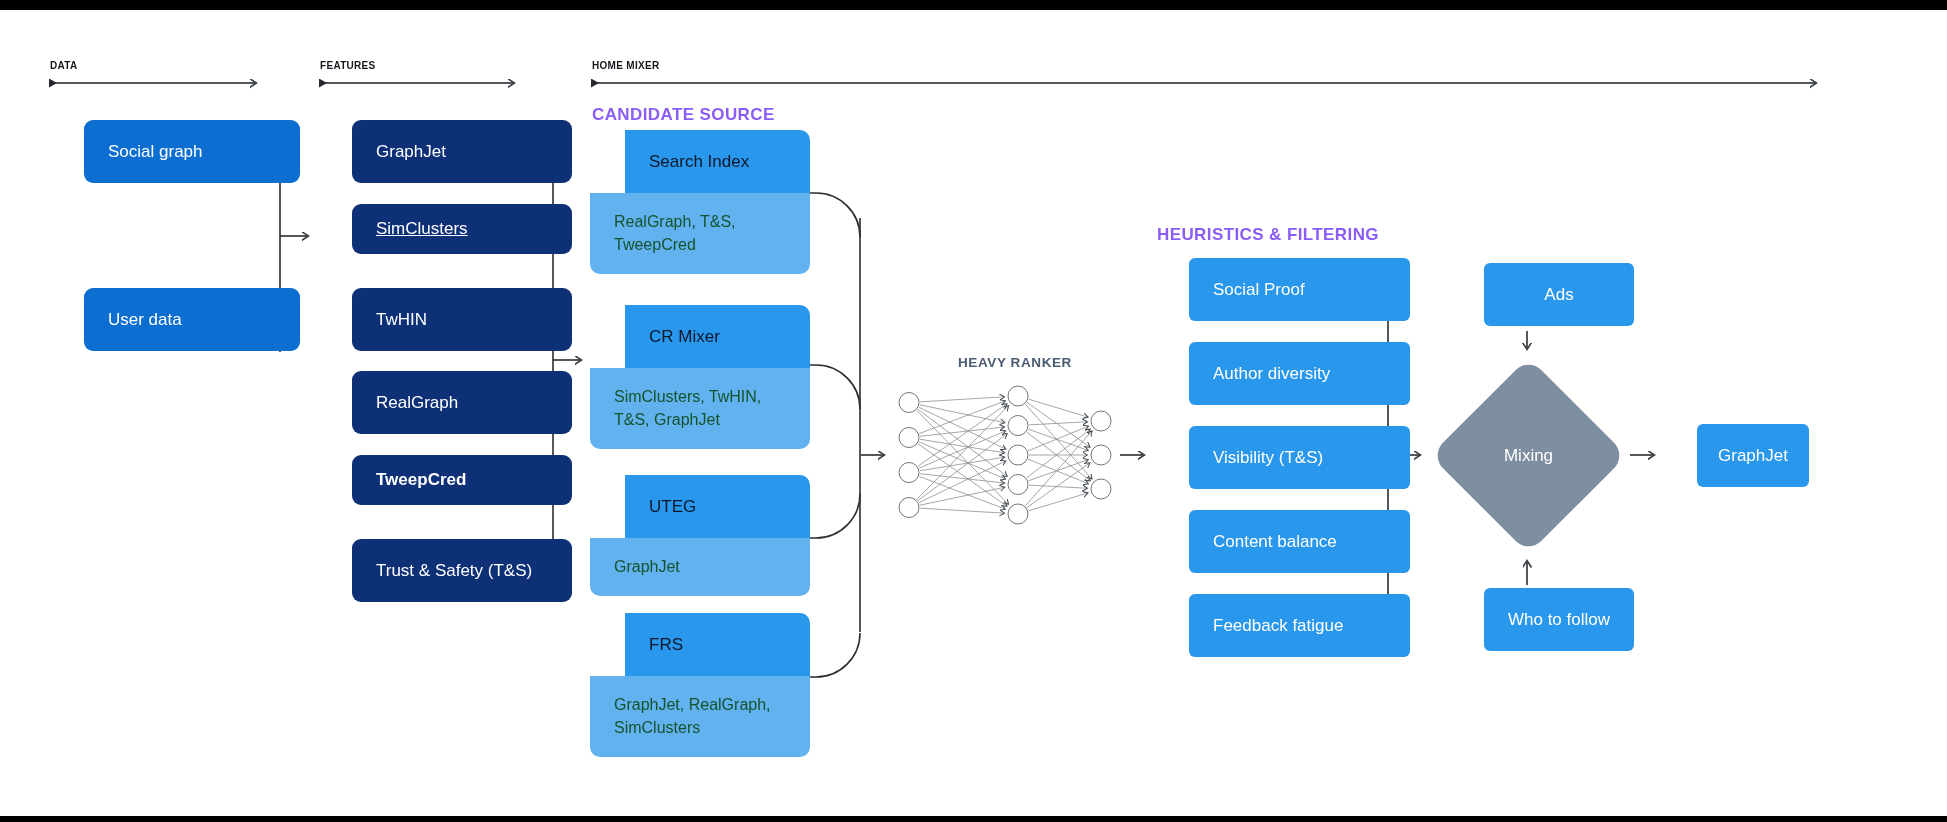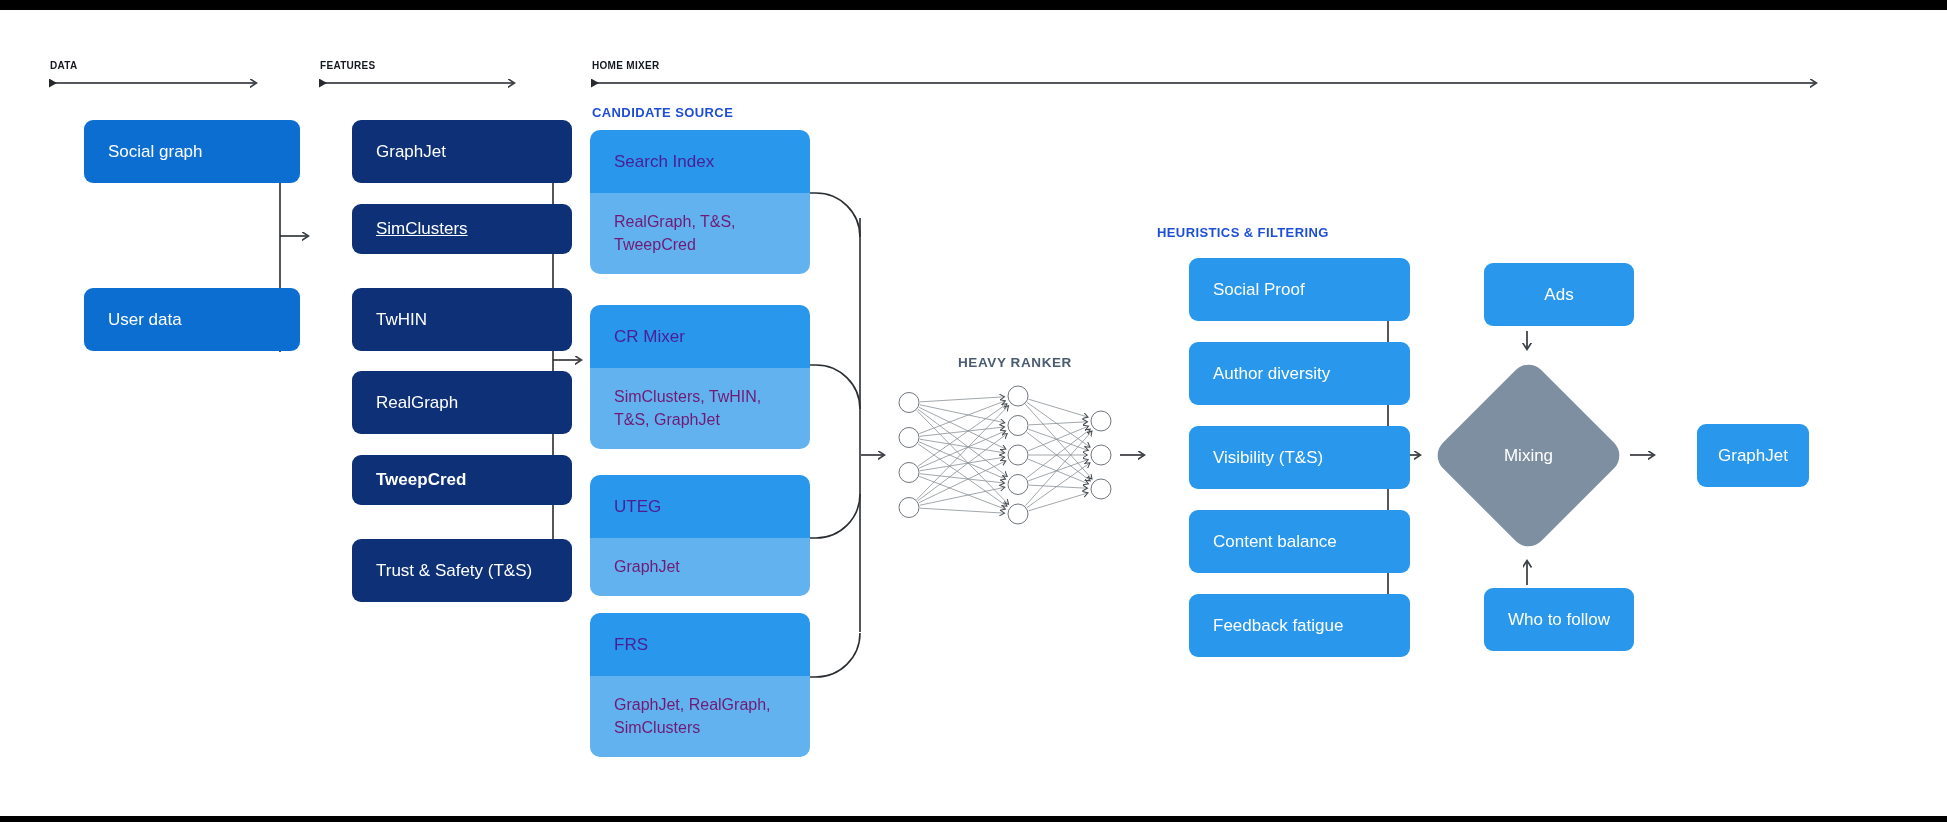--- a/index.html
+++ b/index.html
@@ -9,47 +9,47 @@
   }
   .bar{position:absolute;left:0;width:1947px;background:#000;}
   #topbar{top:0;height:10px;}
   #botbar{top:816px;height:6px;}
   svg.wires{position:absolute;left:0;top:0;}
   .hdr{
     position:absolute;font-size:10px;font-weight:700;color:#15191f;
     letter-spacing:.3px;white-space:nowrap;
   }
   .subhdr{
-    position:absolute;font-size:13px;font-weight:600;color:#1d4ed8;
+    position:absolute;font-size:17px;font-weight:600;color:#8b5cf6;
     letter-spacing:.4px;white-space:nowrap;
   }
   .ranker-hdr{
     position:absolute;font-size:13.5px;font-weight:600;color:#4a5c72;
     letter-spacing:.6px;white-space:nowrap;
   }
   .box{
     position:absolute;border-radius:9px;color:#fff;font-size:17px;font-weight:500;
     display:flex;align-items:center;padding:0 24px;box-sizing:border-box;
     white-space:nowrap;
     margin-left:32px;
   }
   .box.mid{background:var(--c-data_box,#0d6ed2);}
   .box.navy{background:var(--c-features_box,#0e3077);}
-  .box.bright{background:var(--c-primary_blue,#2897ec);}
+  .box.bright{background:var(--c-primary_blue,#2897ec);border-radius:6px;}
   .box.center{justify-content:center;padding:0 8px;}
   .group{
     position:absolute;width:220px;border-radius:10px;overflow:hidden;
     display:flex;flex-direction:column;
   }
   .group-head{
     background:var(--c-primary_blue,#2897ec);height:63px;display:flex;align-items:center;
-    padding:0 24px;color:#4c1d95;font-size:17px;font-weight:500;box-sizing:border-box;
+    padding:0 24px;color:#0f172a;font-size:17px;font-weight:500;box-sizing:border-box;margin-left:35px;
   }
   .group-sub{
-    background:var(--c-light_blue,#62b2ef);padding:17px 24px 18px 24px;color:#701a75;
+    background:var(--c-light_blue,#62b2ef);padding:17px 24px 18px 24px;color:#14532d;
     font-size:16px;font-weight:500;line-height:23px;box-sizing:border-box;
   }
   .diamond{
     position:absolute;left:1459px;top:386px;width:139px;height:139px;
     background:var(--c-diamond,#7e8fa1);border-radius:18px;transform:rotate(45deg);
   }
   .diamond-label{
     position:absolute;inset:0;display:flex;align-items:center;justify-content:center;
     transform:rotate(-45deg);color:#fff;font-size:17px;font-weight:500;
   }

